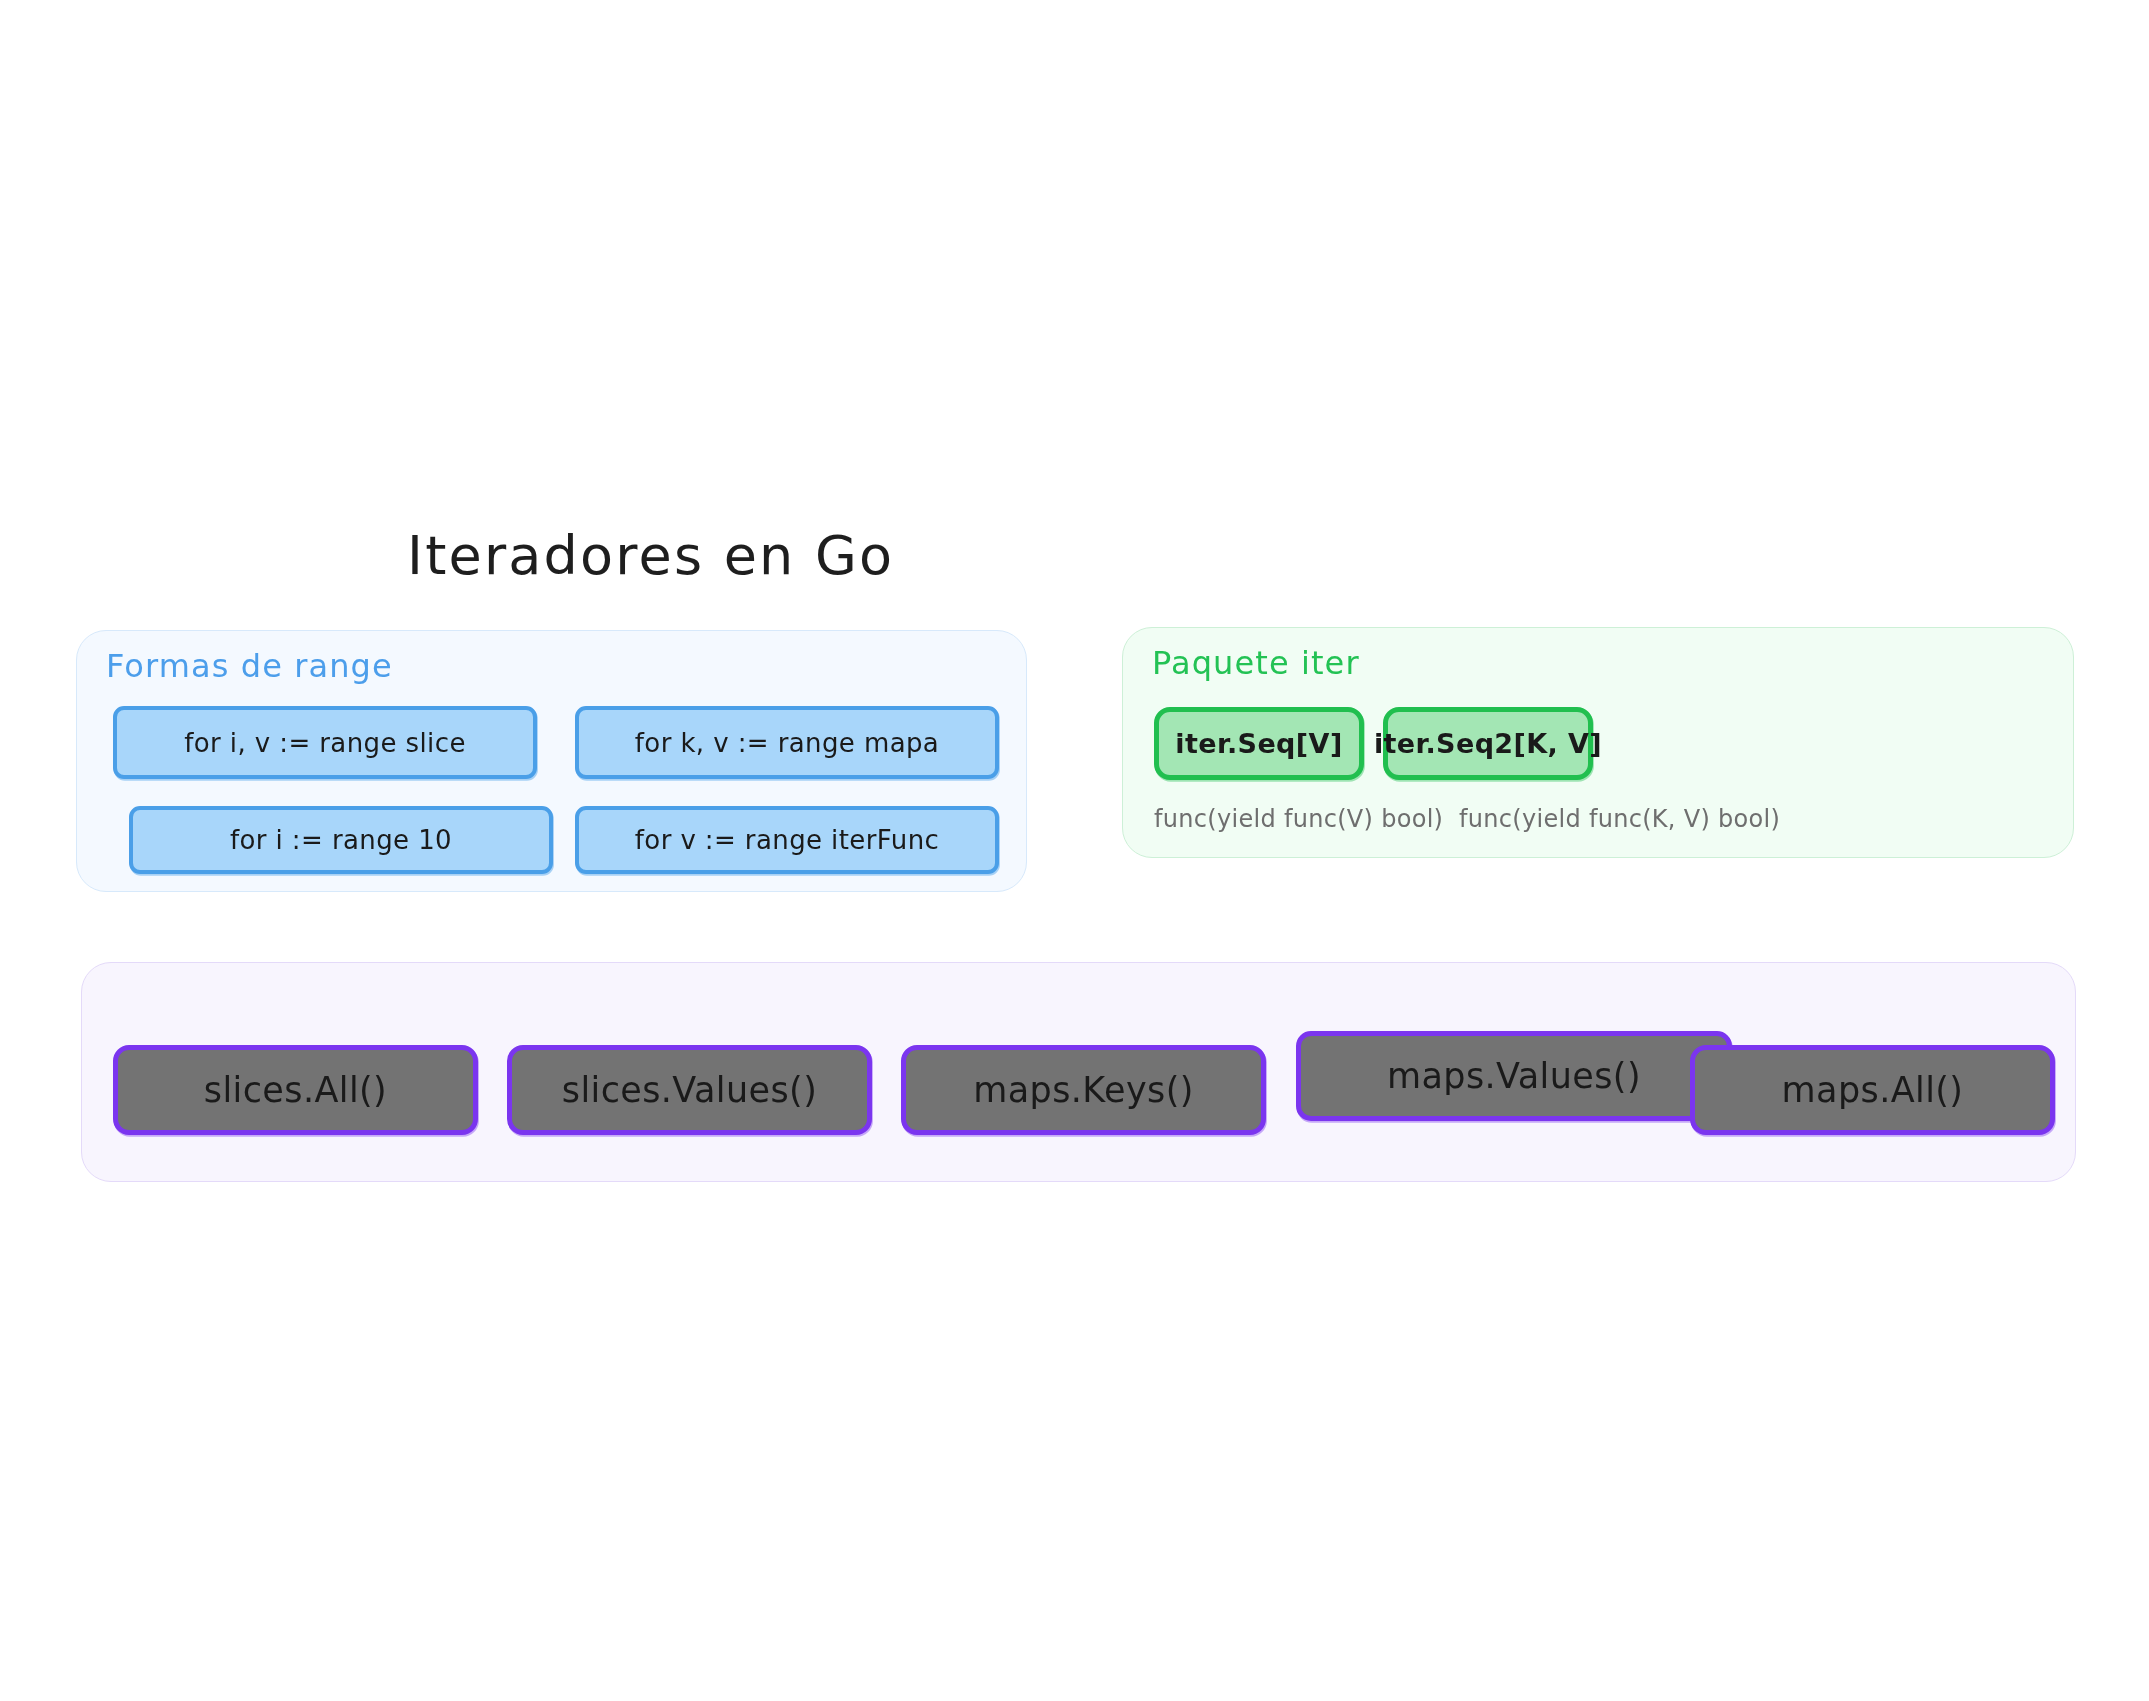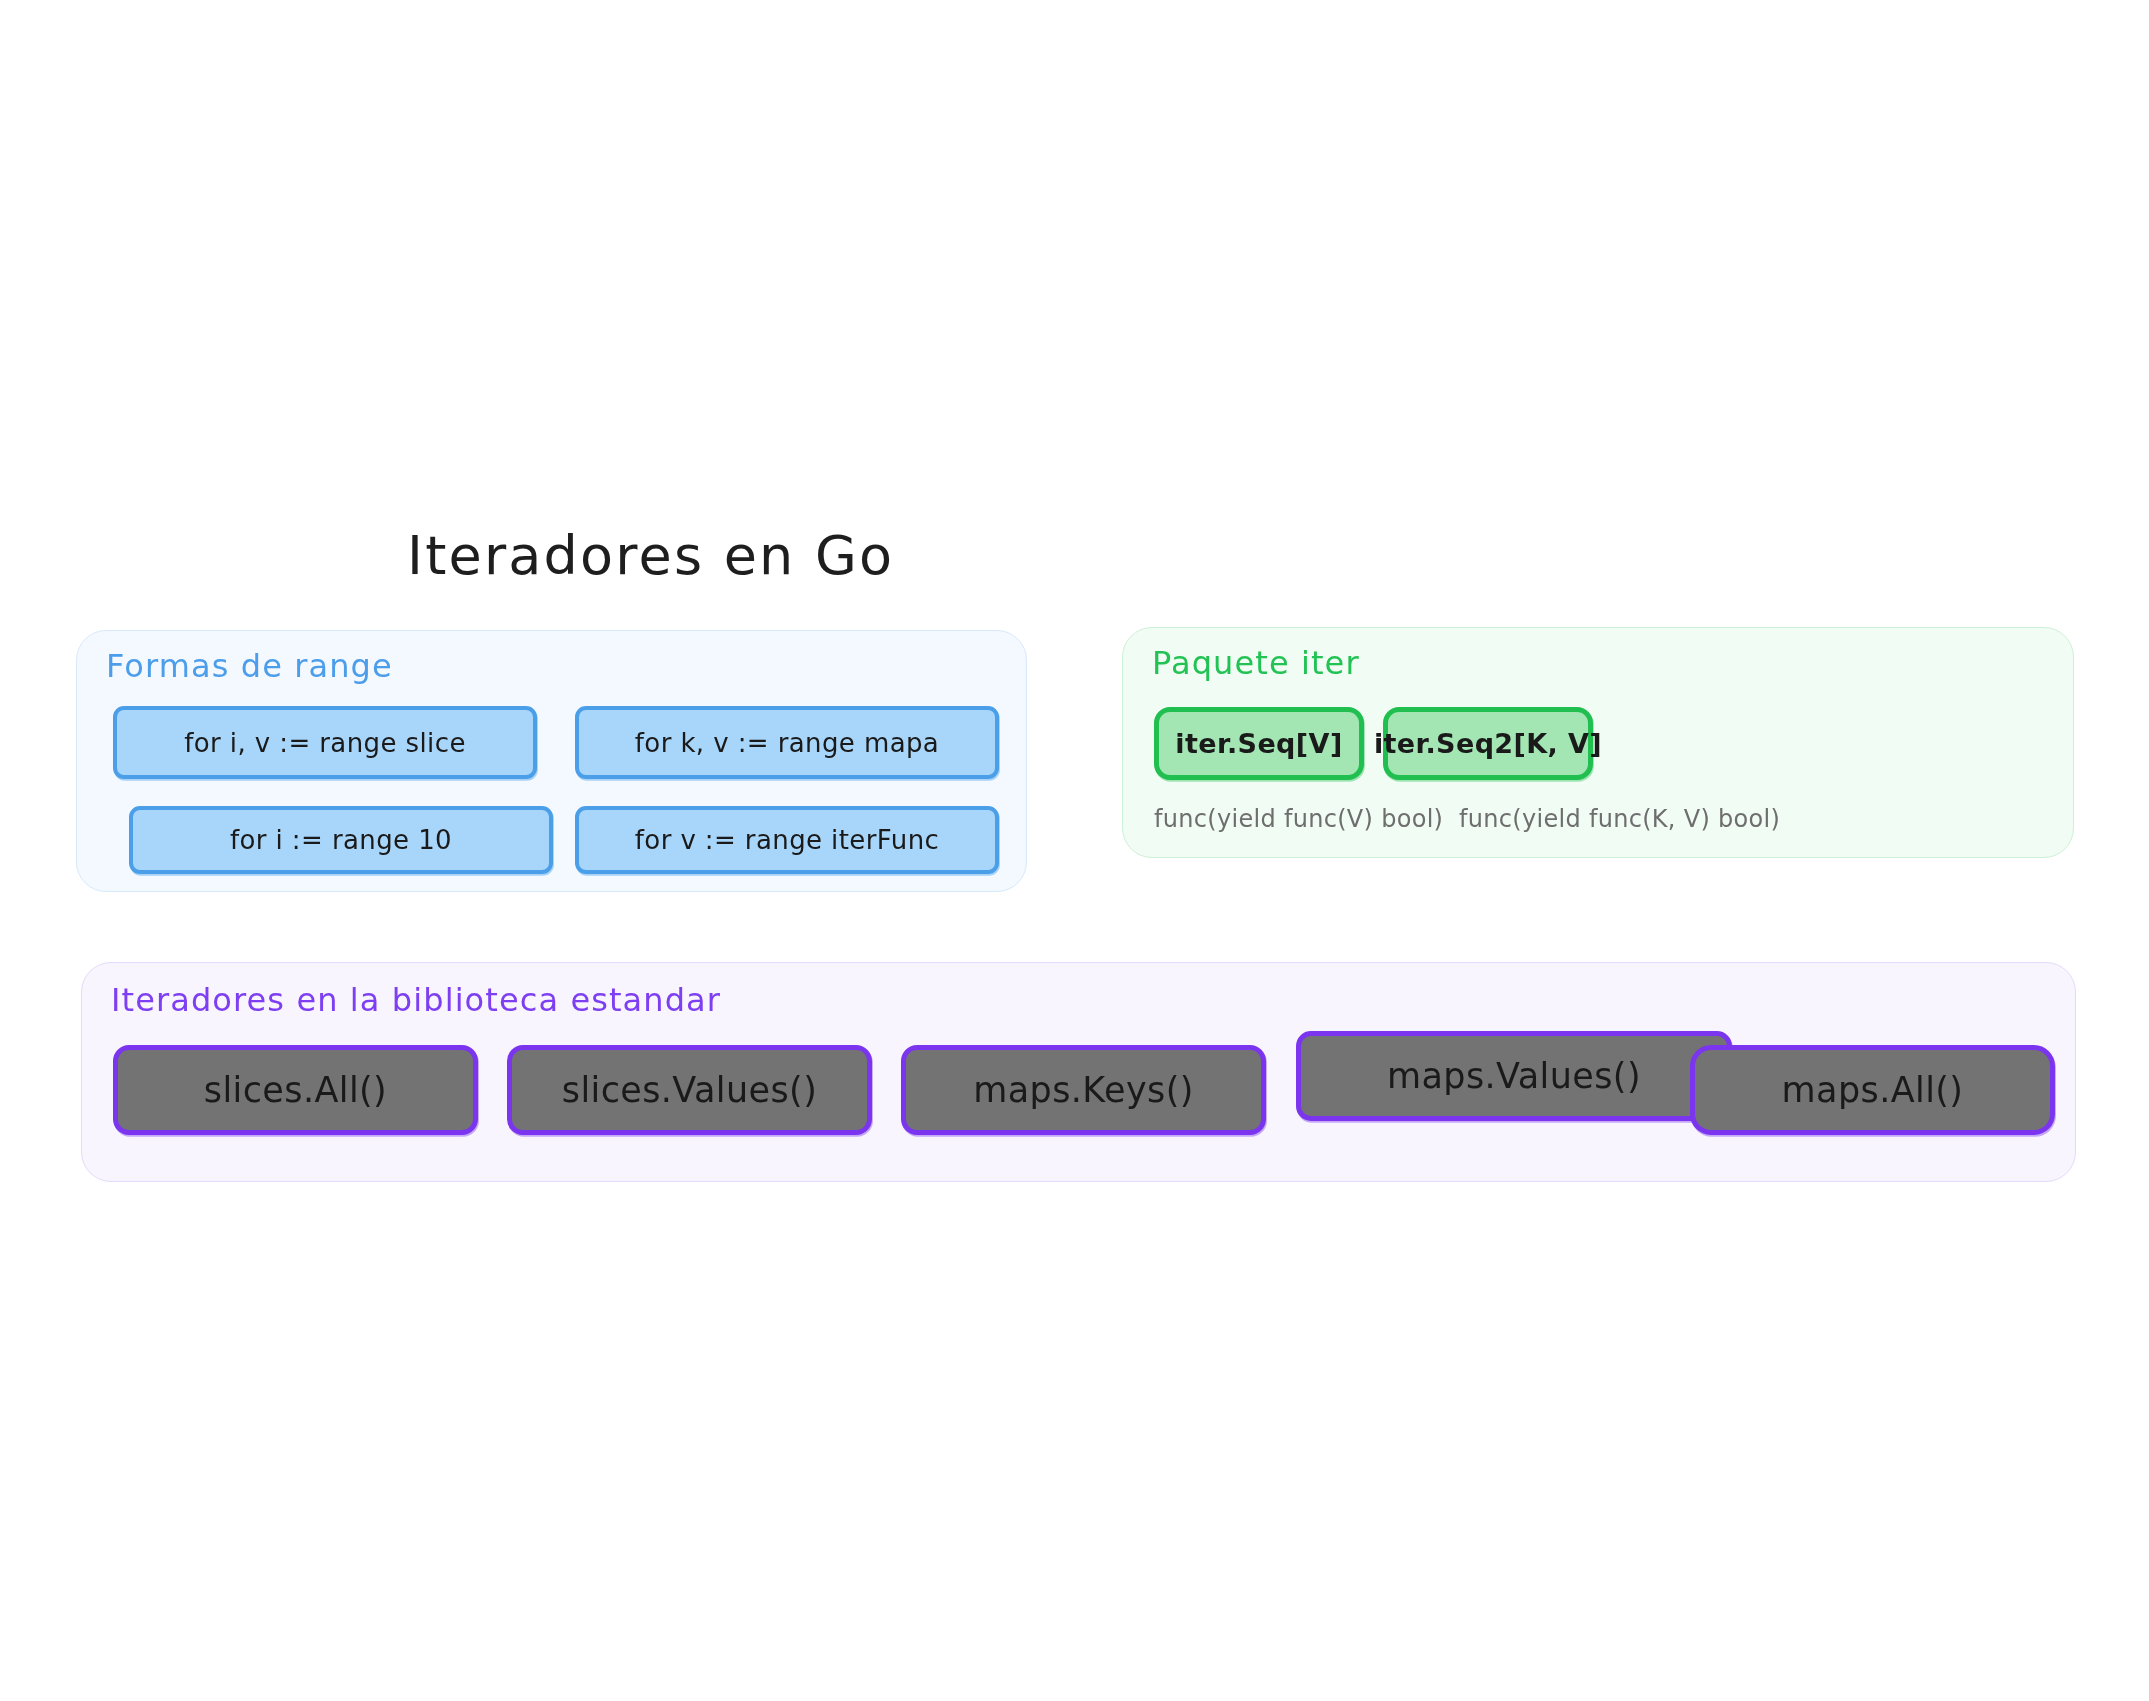--- a/index.html
+++ b/index.html
@@ -179,27 +179,26 @@
     <div class="node node-green g-row g-c1" style="left: 31px; top: 79px;">iter.Seq[V]</div>
 
     <div class="node node-green g-row g-c2" style="left: 260px; top: 79px;">iter.Seq2[K, V]</div>
 
     <div class="caption" style="left: 31px; top: 177px;">func(yield func(V) bool)</div>
 
     <div class="caption" style="left: 336px; top: 177px;">func(yield func(K, V) bool)</div>
   </div>
 
   <div class="group" id="group-stdlib">
-    <div class="group-label">Iteradores en la biblioteca estandar</div>
 
     <div class="node node-purple p-row" style="left: 31px; width: 365px; top: 82px;">slices.All()</div>
 
     <div class="node node-purple p-row" style="left: 425px; width: 365px; top: 82px;">slices.Values()</div>
 
     <div class="node node-purple p-row" style="left: 819px; width: 365px; top: 82px;">maps.Keys()</div>
 
     <div class="node node-purple p-row" style="left: 1214px; width: 436px; top: 68px; border-radius: 15px;">maps.Values()</div>
 
-    <div class="node node-purple p-row" style="left: 1608px; width: 365px; top: 82px; border-radius: 21px;">maps.All()</div>
+    <div class="node node-purple p-row" style="left: 1608px; width: 365px; top: 82px;">maps.All()</div>
   </div>
 
 </div>
 
 
 </body></html>

